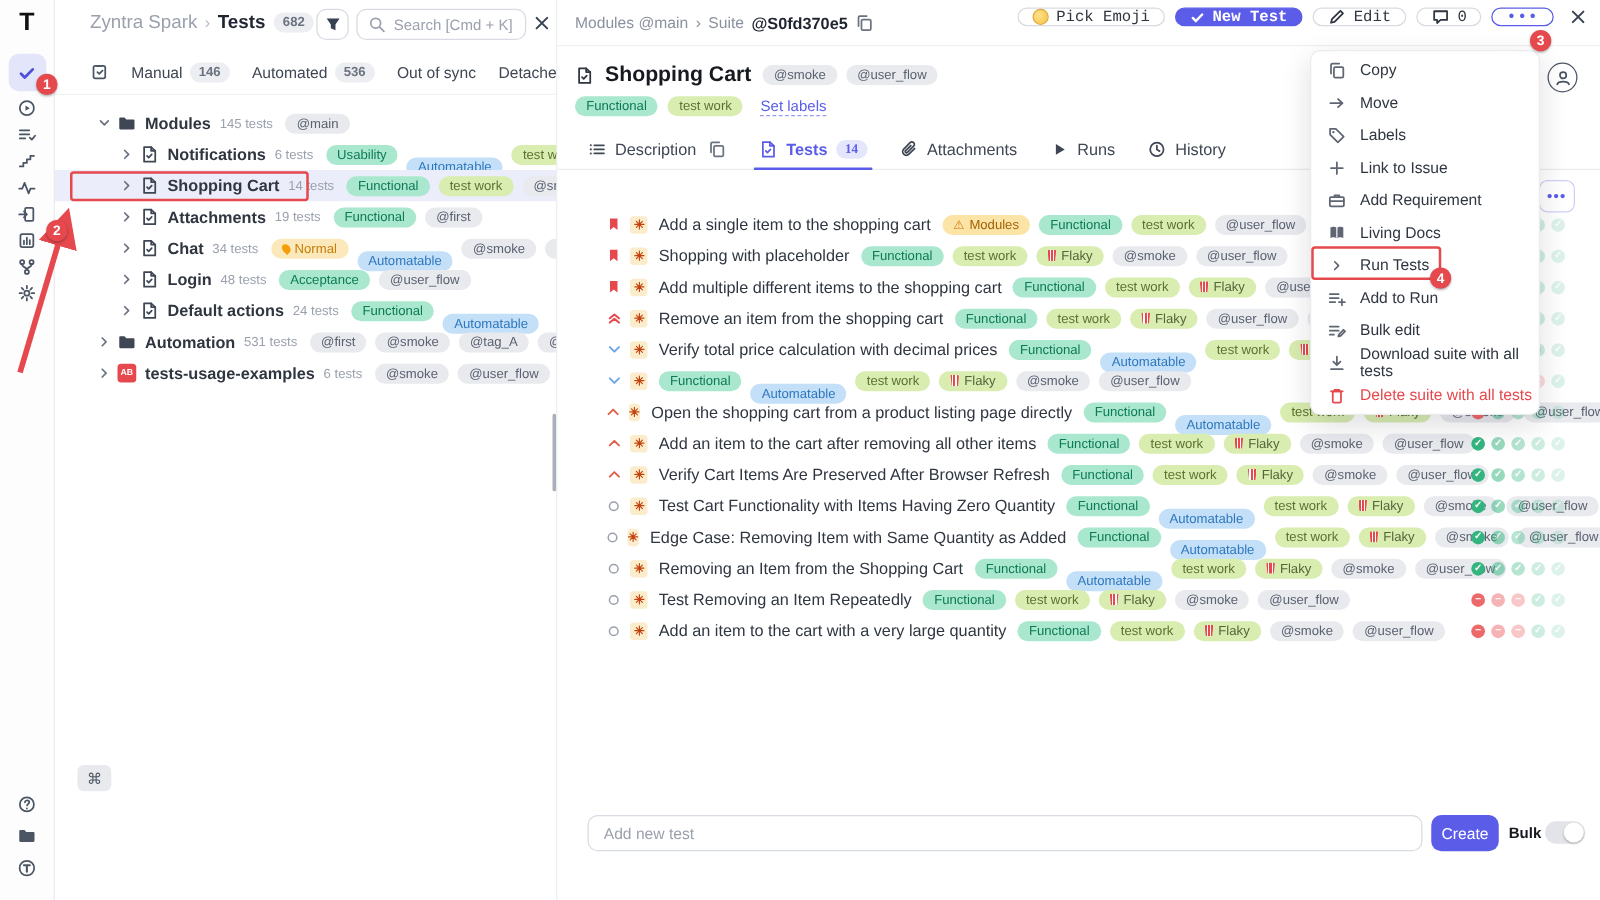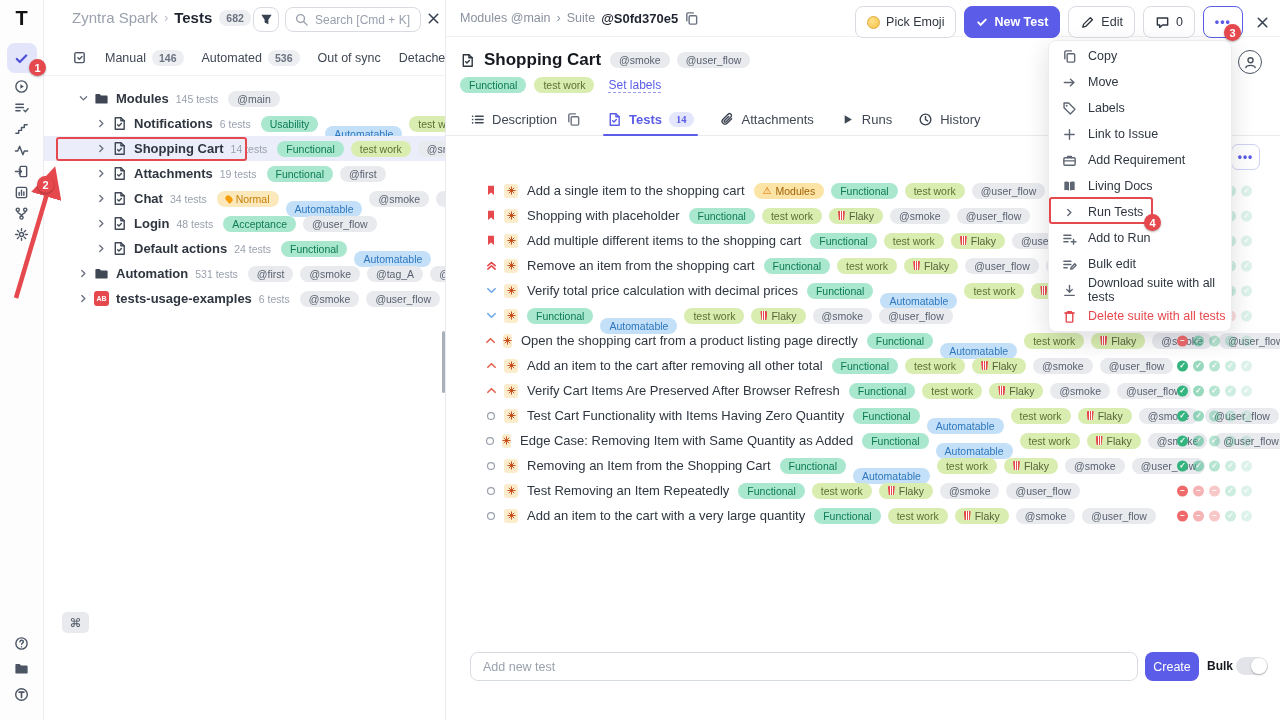--- a/index.html
+++ b/index.html
@@ -67,23 +67,23 @@
   #tree-scroll { position:absolute; right:0px; top:331px; width:3px; height:62px; background:#aab0b9; border-radius:2px; }
 
   
   #main { position:absolute; left:446px; top:0; width:834px; height:720px; background:#fff; }
   #main-top { position:absolute; left:0; top:0; width:100%; height:37px; border-bottom:1px solid #eef0f2;
     display:flex; align-items:center; padding:0 14px; }
   .mcrumb { font-size:12.5px; color:#8a919e; display:flex; align-items:center; gap:6px; }
   .mcrumb b { color:#1f2430; font-size:13px; }
   .ico-btn { color:#6b7280; display:flex; }
   #main-actions { position:absolute; right:10px; top:6px; display:flex; align-items:center; gap:8px; }
-  .btn { height:32px; border:1px solid #d8dbe1; border-radius:8px; background:#fff; display:flex;
+  .btn { height:15px; border:1px solid #d8dbe1; border-radius:8px; background:#fff; display:flex;
     align-items:center; gap:6px; padding:0 11px; font-size:12.5px; color:#2f3640;
-    font-family:Liberation Sans, sans-serif; }
+    font-family:Liberation Mono, monospace; }
   .btn-primary { background:#5b5de8; border-color:#5b5de8; color:#fff; font-weight:bold; }
   .btn-dots { color:#5b5de8; border:1.5px solid #5b5de8; font-weight:bold; letter-spacing:1px; }
   .emoji-dot { width:13px; height:13px; border-radius:50%;
     background:radial-gradient(circle at 35% 35%, #ffe08a, #f6c445); border:1px solid #e0a93c; }
   .xclose { color:#374151; display:flex; margin-left:4px; }
 
   #title-row { position:absolute; left:14px; top:50px; display:flex; align-items:center; gap:9px; }
   #suite-title { font-size:17px; font-weight:bold; color:#16191f; }
   #title-badges { position:absolute; left:14px; top:77px; display:flex; align-items:center; gap:8px; }
   #set-labels { color:#5b5de8; font-size:12px; border-bottom:1px dashed #9a9bef; margin-left:6px; }
@@ -96,21 +96,21 @@
   .mtab.active { color:#5b5de8; font-weight:bold; }
   .mtab.active::after { content:""; position:absolute; left:-4px; right:-4px; bottom:-1px; height:2.5px;
     background:#5b5de8; border-radius:2px; }
   .tab-pill { background:#e4e6fb; color:#5b5de8; font-size:10.5px; font-weight:bold; border-radius:8px; padding:2px 7px;font-family:Liberation Serif, serif; }
 
   #list-toolbar-dots { position:absolute; right:20px; top:144px; width:29px; height:26px;
     border:1px solid #cfd0f5; border-radius:7px; color:#5b5de8; font-weight:bold; letter-spacing:1px;
     display:flex; align-items:center; justify-content:center; font-size:12px; background:#fff; }
   #list-toolbar-sep { position:absolute; right:54px; top:146px; width:1px; height:22px; background:#e3e4ee; }
 
-  #tests { position:absolute; left:0; top:178px; width:100%; }
+  #tests { position:absolute; left:0; top:167px; width:100%; }
   .testrow { position:relative; height:25px; display:flex; align-items:center; padding-left:38px; white-space:nowrap; }
   .prio { width:14px; display:flex; justify-content:center; margin-right:6px; }
   .burst { width:14px; height:14px; border-radius:3px; background:#fbeccb; display:flex; align-items:center;
     justify-content:center; color:#c2410c; margin-right:9px; }
   .test-title { font-size:13px; color:#2f3640; margin-right:9px; }
   .statuses { position:absolute; right:28px; top:50%; transform:translateY(-50%); display:flex; gap:5px; }
   .stat { width:11px; height:11px; border-radius:50%; color:#fff; font-size:8px; font-weight:bold;
     display:flex; align-items:center; justify-content:center; line-height:1; }
   .stat.pass { background:#34b57f; }
   .stat.fail { background:#ee6a6a; }
@@ -949,21 +949,21 @@
           <div class="prio">
             <svg width="13" height="13" viewBox="0 0 16 16" fill="none" stroke="#e0634e" stroke-width="2" stroke-linecap="round" stroke-linejoin="round">
               <path d="M3.5 10.2L8 5.8l4.5 4.4"></path>
             </svg>
           </div>
           <div class="burst">
             <svg width="9" height="9" viewBox="0 0 16 16" stroke="#c2410c" stroke-width="1.6" stroke-linecap="round">
               <path d="M8 1.5v13M1.5 8h13M3.7 3.7l8.6 8.6M12.3 3.7l-8.6 8.6"></path>
             </svg>
           </div>
-          <span class="test-title">Add an item to the cart after removing all other total</span>
+          <span class="test-title">Add an item to the cart after removing all other items</span>
           <div class="badges" style="margin-left: 0px;">
             <div class="bdg bdg-functional">
               <span>Functional</span>
             </div>
             <div class="bdg bdg-work">
               <span>test work</span>
             </div>
             <div class="bdg bdg-flaky">
               <span class="popcorn"></span>
               <span>Flaky</span>

